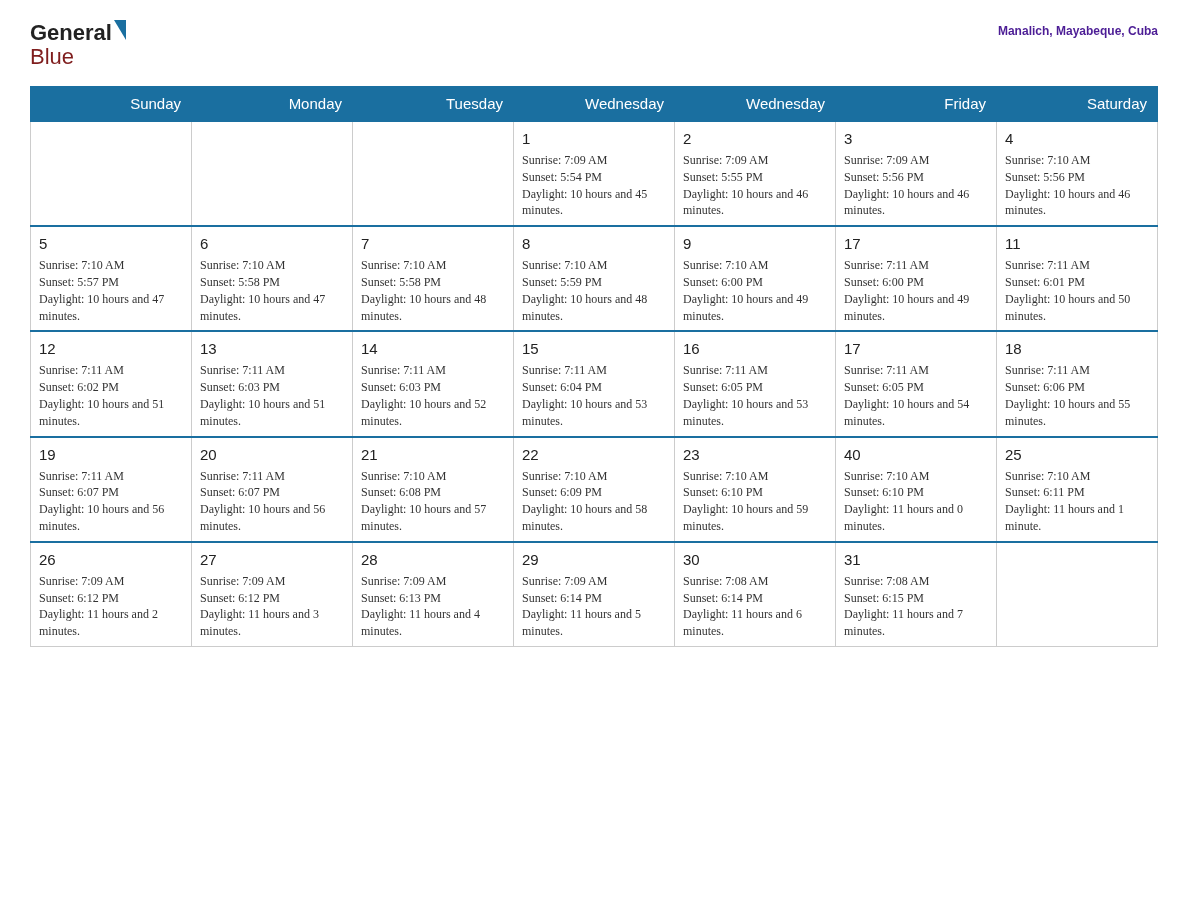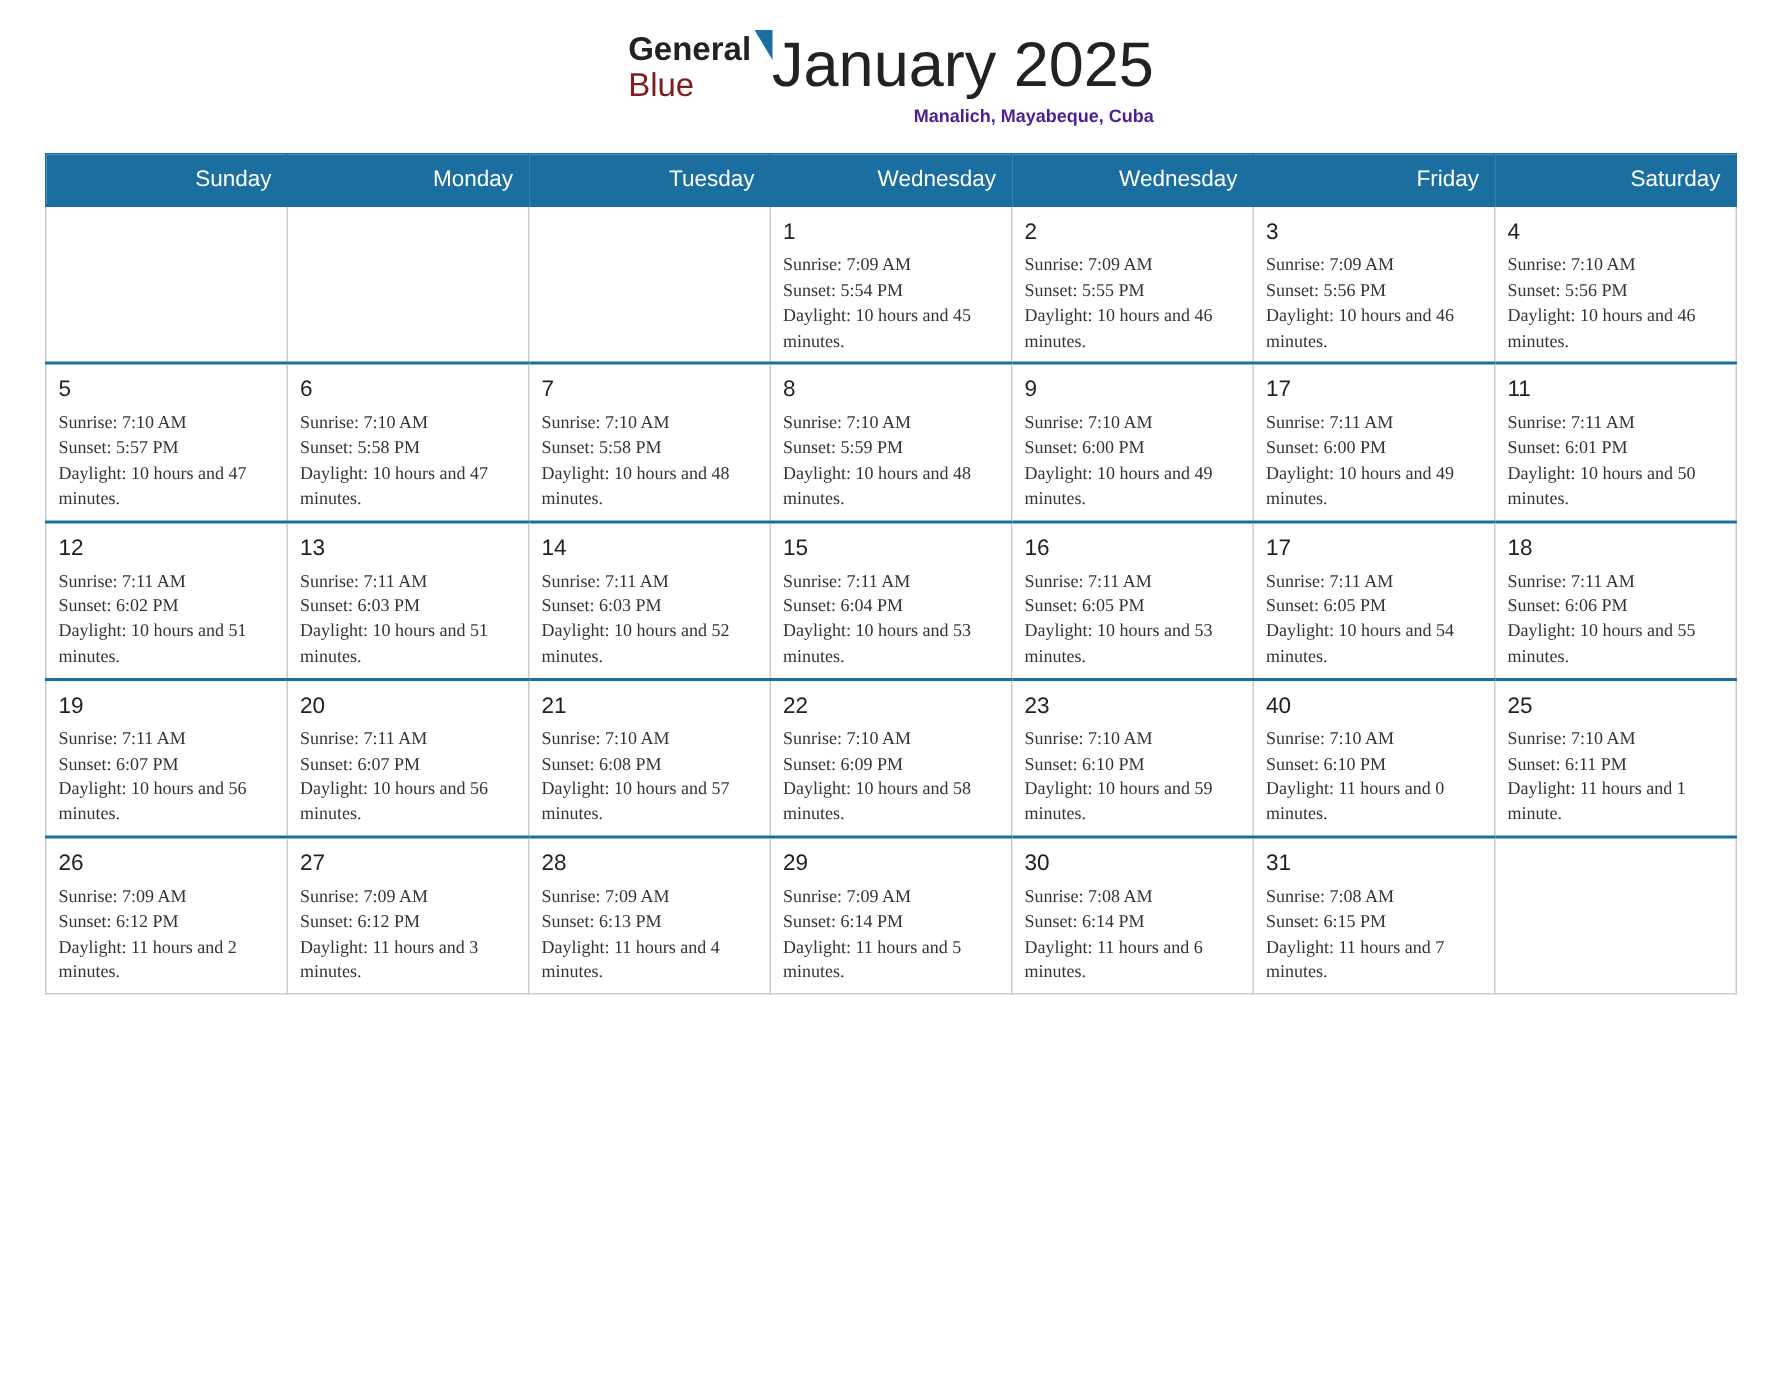--- a/index.html
+++ b/index.html
@@ -6,21 +6,21 @@
     body {
       font-family: Arial, sans-serif;
       background: #fff;
       color: #222;
       width: 1188px;
       min-height: 918px;
       padding: 20px 30px;
     }
     .header {
       display: flex;
-      justify-content: center;
+      justify-content: space-between;
       align-items: flex-start;
       margin-bottom: 18px;
     }
     .logo-text-general {
       font-size: 22px;
       font-weight: bold;
       color: #222;
     }
     .logo-triangle {
       display: inline-block;
@@ -110,21 +110,20 @@
 
 <div class="header">
   <div class="logo-wrapper">
     <div class="logo-line1">
       <span class="logo-text-general">General</span>
       <span class="logo-triangle"></span>
     </div>
     <div class="logo-line2">Blue</div>
   </div>
   <div class="title-block">
-    <h1>January 2025</h1>
     <h2>Manalich, Mayabeque, Cuba</h2>
   </div>
 </div>
 
 <table class="calendar">
   <thead>
     <tr>
     <th>Sunday</th>
         <th>Monday</th>
         <th>Tuesday</th>

